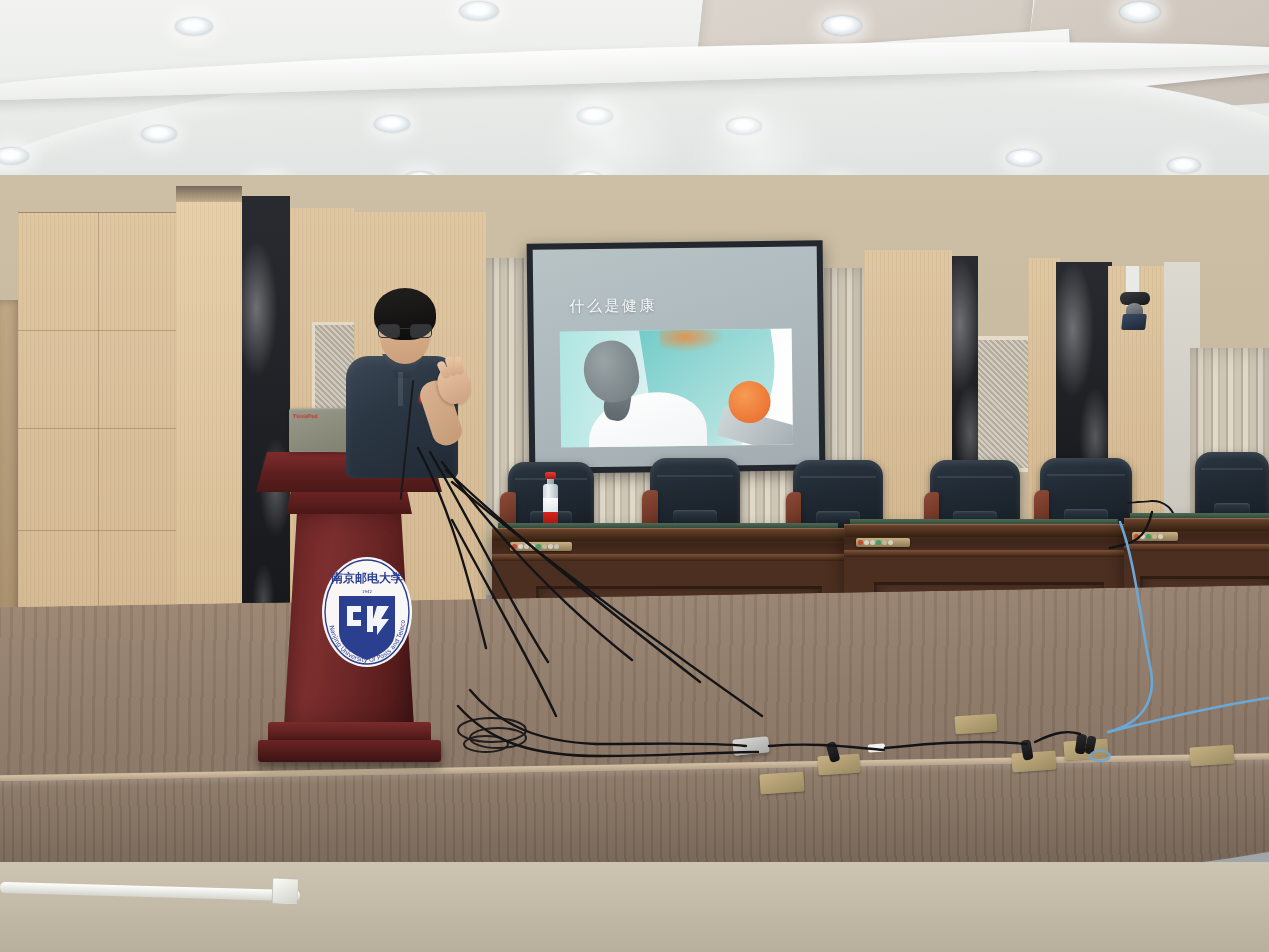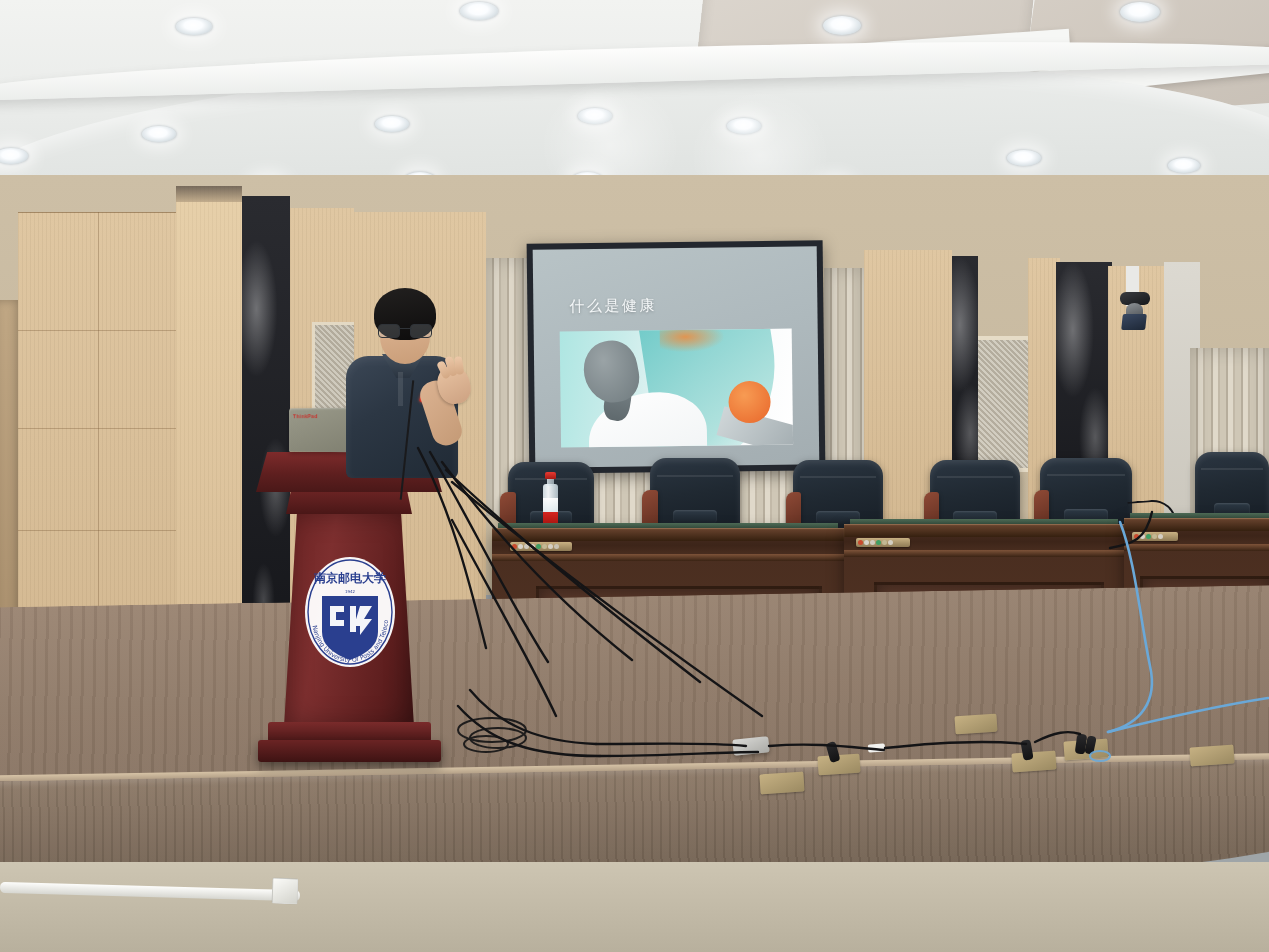--- a/index.html
+++ b/index.html
@@ -257,21 +257,21 @@
     background:linear-gradient(180deg,#7a2b2b,#4c1818);
     border-radius:3px;
   }
   #podium-base-2{
     left:258px;top:740px;width:183px;height:22px;
     background:linear-gradient(180deg,#6b2424,#3e1313);
     border-radius:3px;
     box-shadow:0 5px 12px rgba(0,0,0,.45);
   }
   #podium-emblem{
-    left:304px;top:556px;width:92px;height:112px;
+    left:321px;top:556px;width:92px;height:112px;
   }
 
   
   #speaker{left:330px;top:288px;width:150px;height:200px;}
   #spk-hair{
     left:44px;top:0;width:62px;height:52px;
     background:linear-gradient(170deg,#22201f,#0d0c0c);
     border-radius:50% 50% 42% 42%;
   }
   #spk-face{

